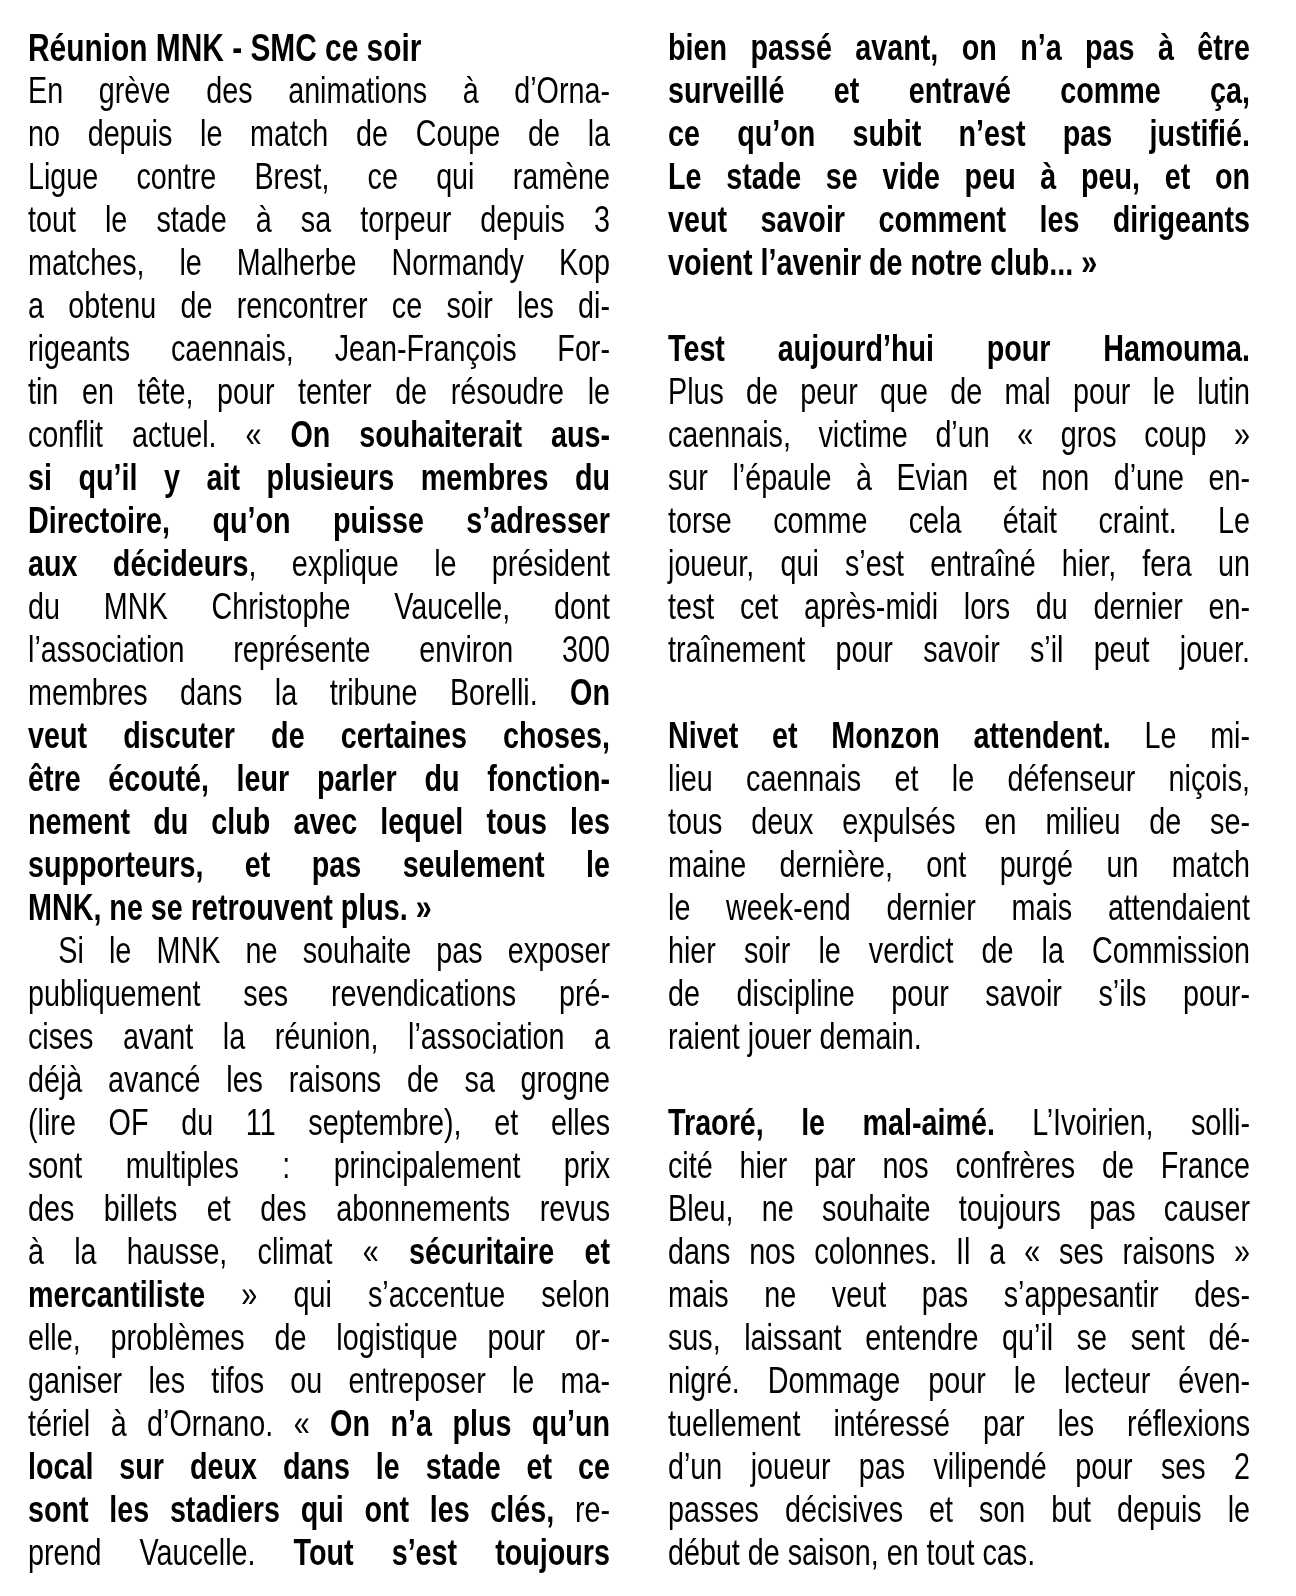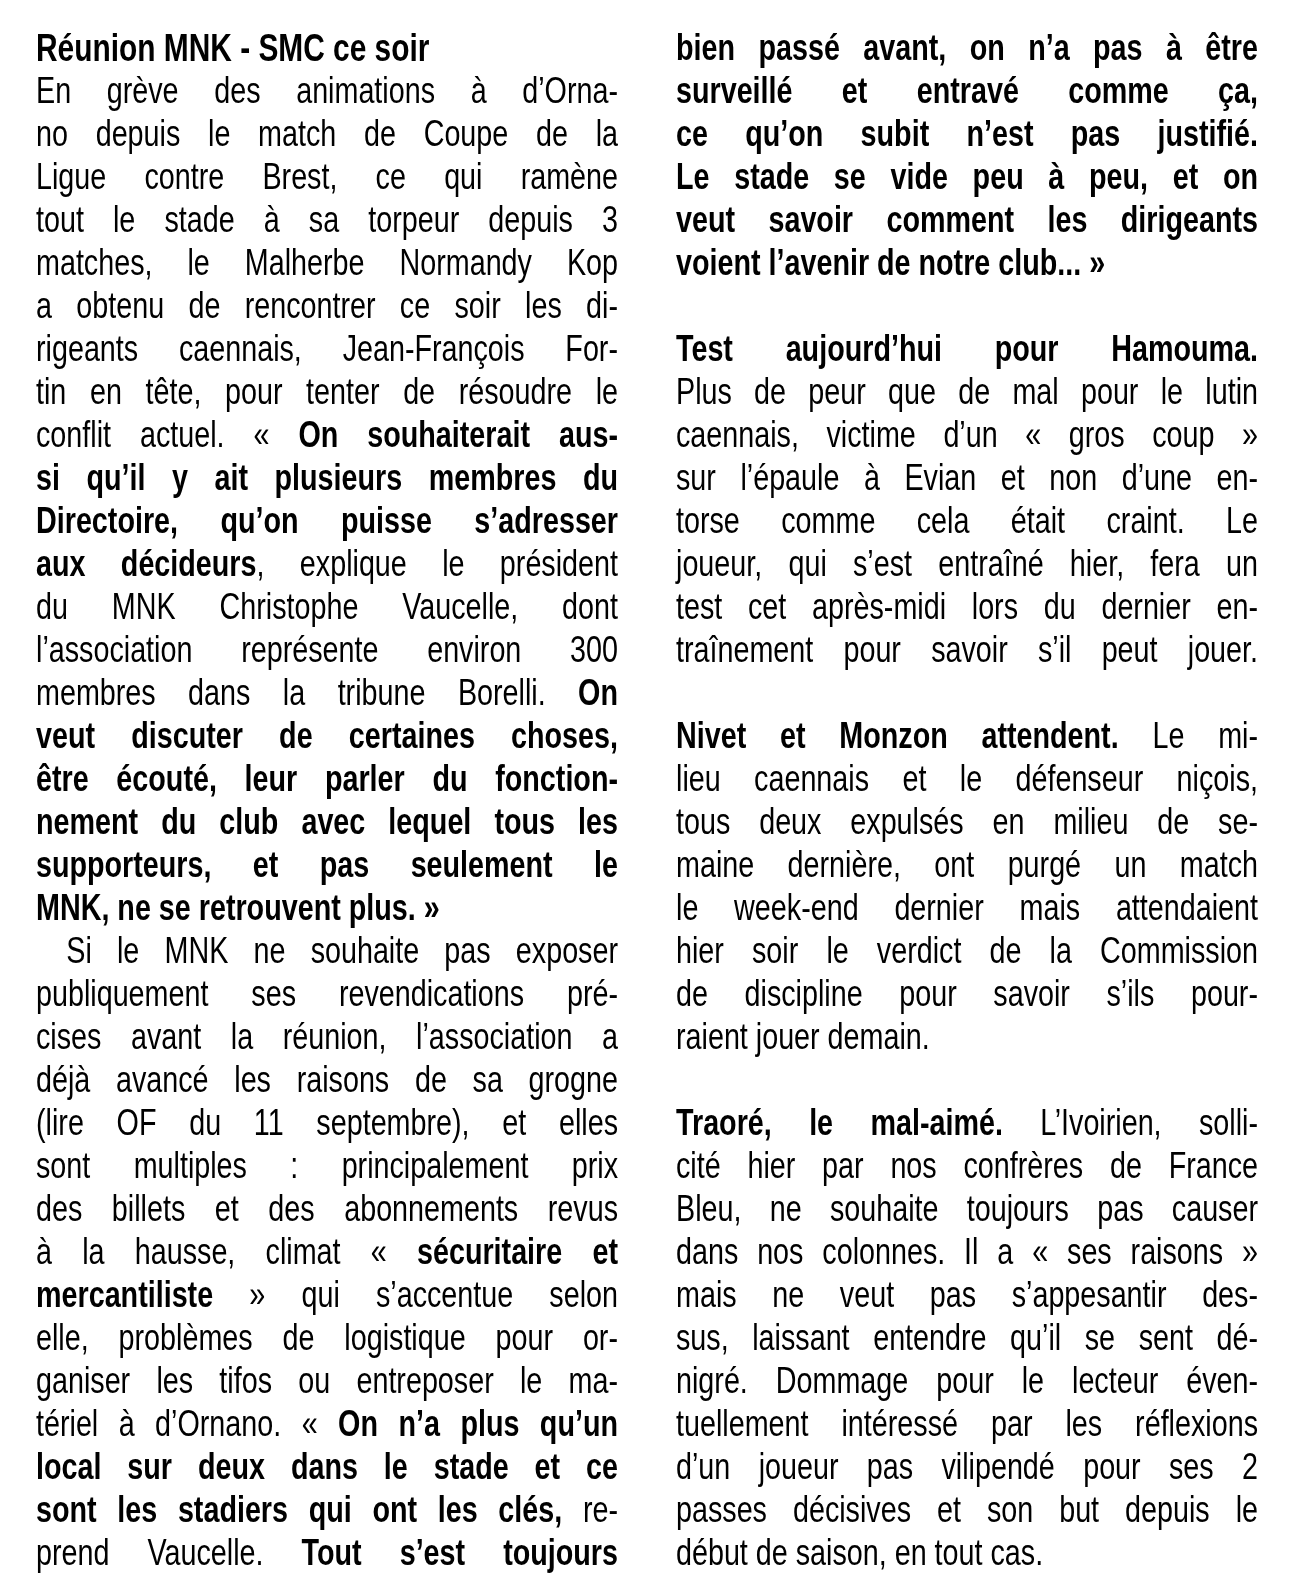--- a/index.html
+++ b/index.html
@@ -2,21 +2,21 @@
 <html lang="fr"><head>
 <meta charset="utf-8">
 <style>
   html, body { margin: 0; padding: 0; }
   body {
     width: 1296px; height: 1596px;
     background: #ffffff; color: #000000;
     font-family: "Liberation Sans", sans-serif;
     overflow: hidden;
   }
-  .page { display: flex; gap: 58px; padding: 26px 38px 0 36px; }
+  .page { display: flex; gap: 58px; padding: 26px 38px 0 28px; }
   .col { width: 582px; flex: 0 0 582px; }
   .line {
     width: 750px;
     transform: scaleX(0.776);
     transform-origin: 0 0;
     font-size: 37px;
     line-height: 43px;
     text-align: justify;
     text-align-last: justify;
   }

